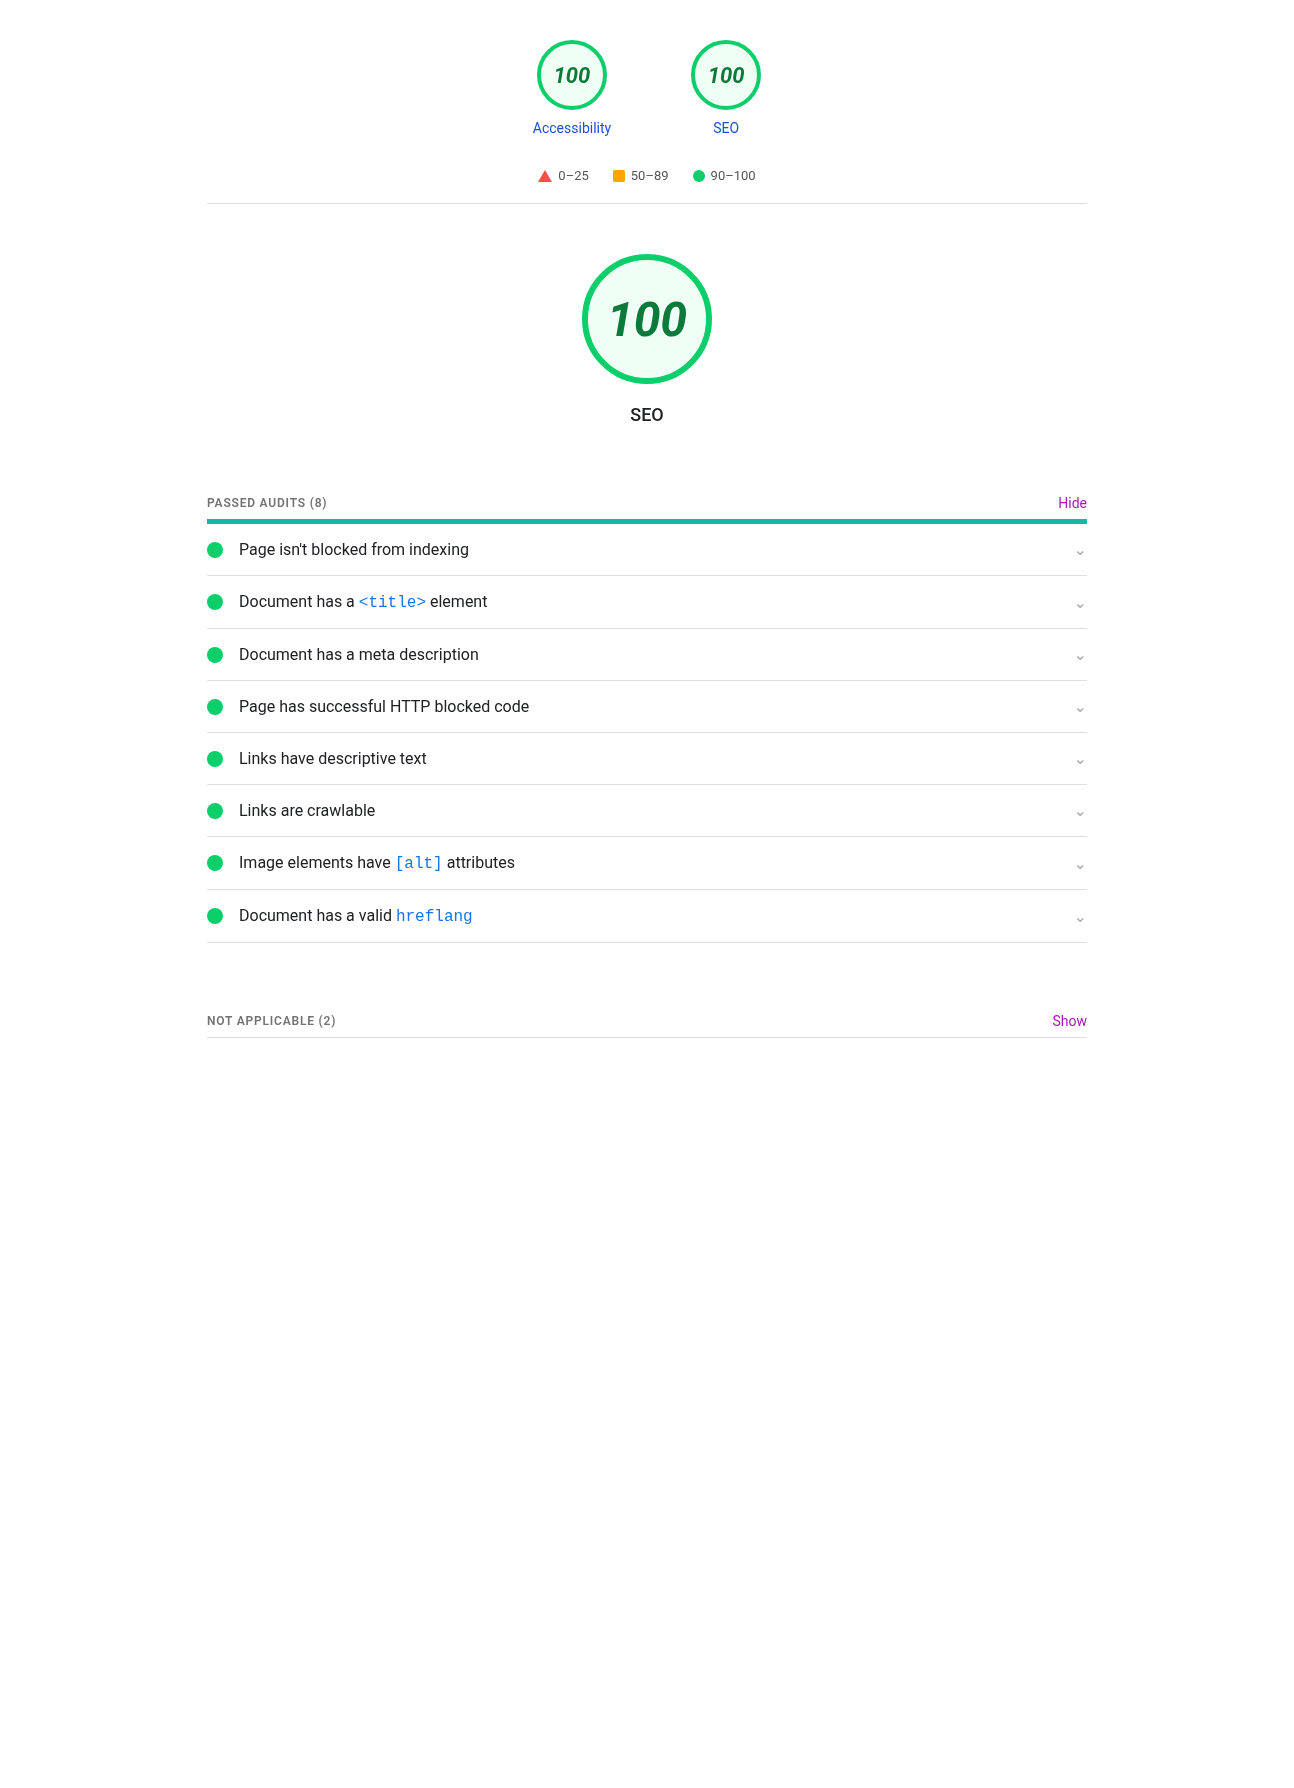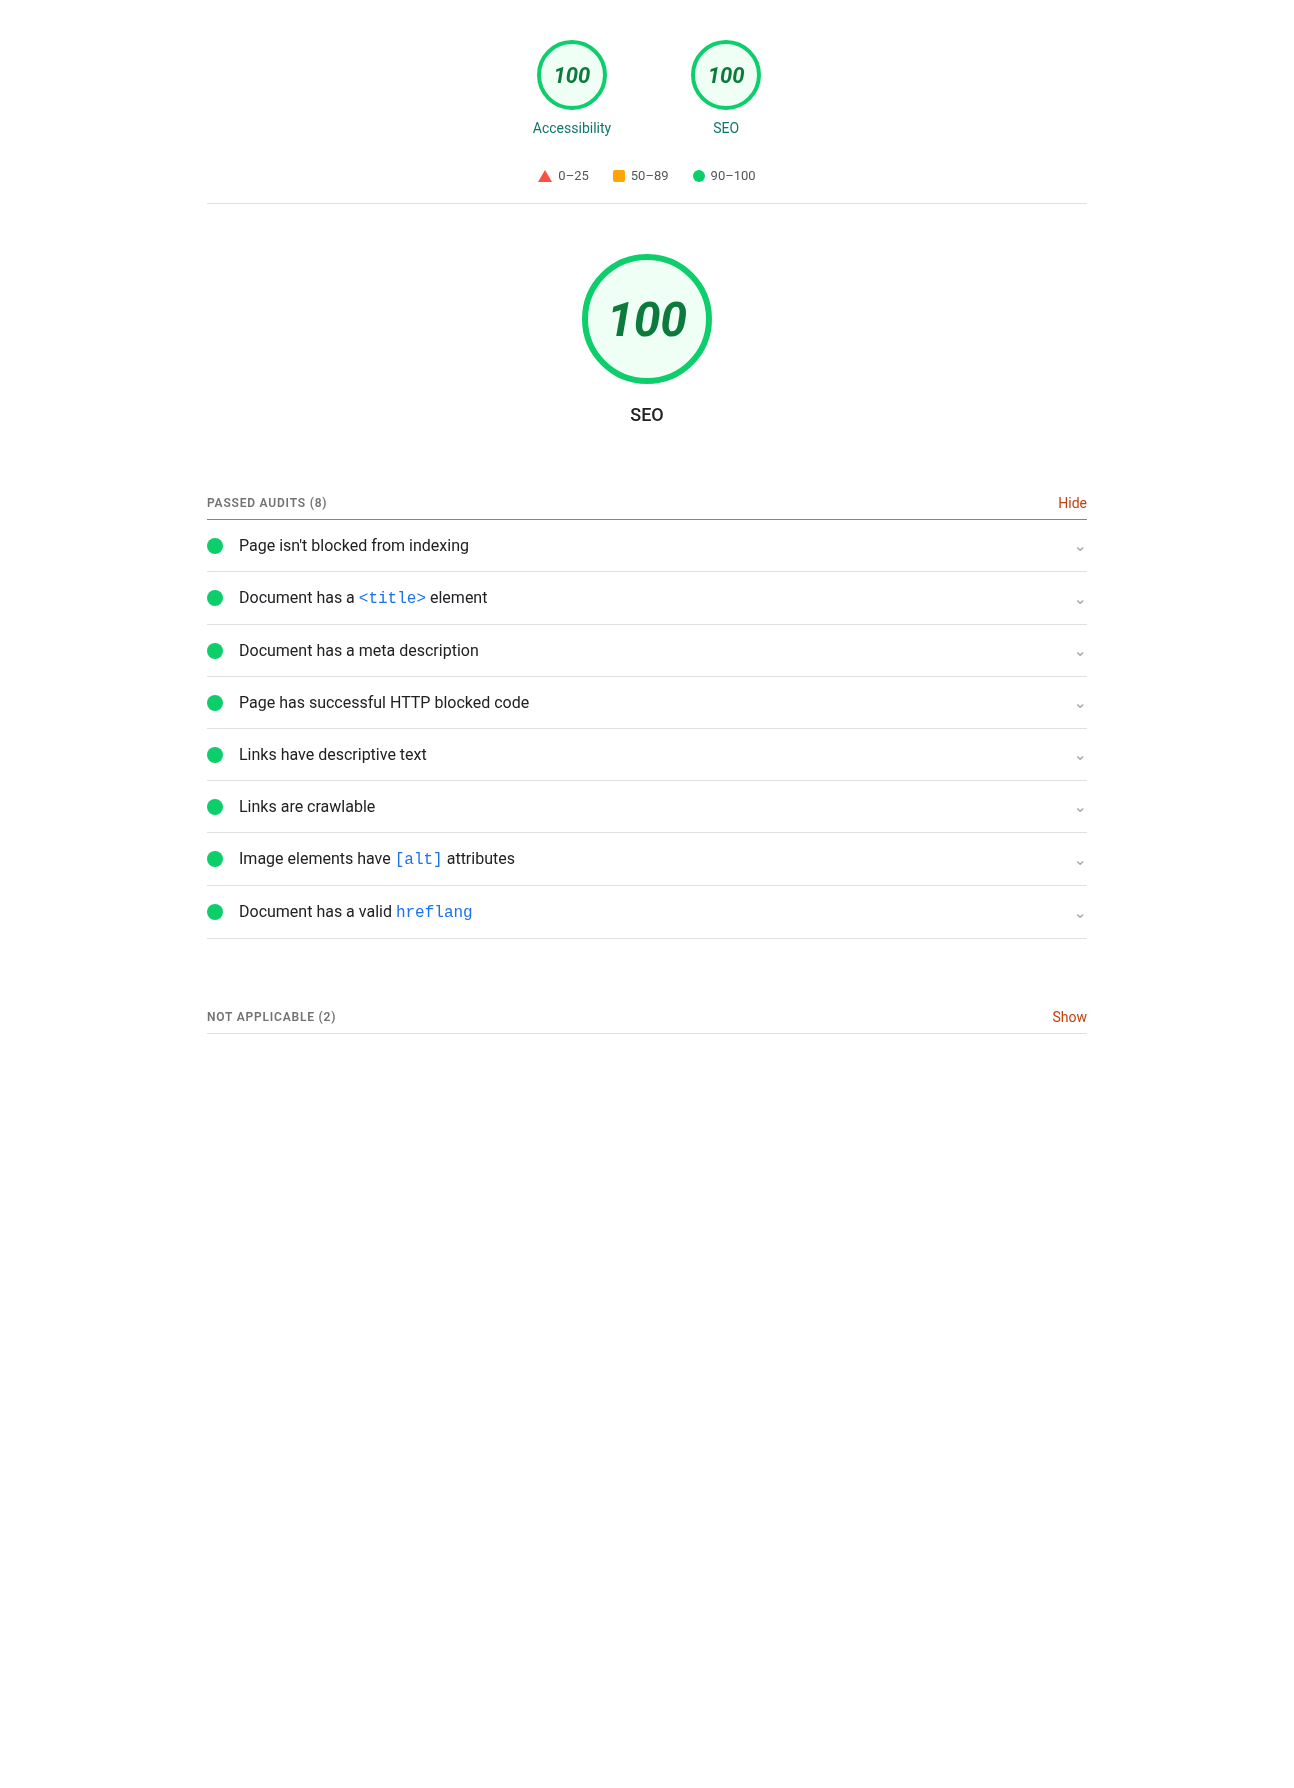--- a/index.html
+++ b/index.html
@@ -40,21 +40,21 @@
 
     .score-circle-small .score-number {
       font-size: 22px;
       font-weight: 700;
       color: #0c7a3a;
       font-style: italic;
     }
 
     .score-label-small {
       font-size: 14px;
-      color: #0f766e;
+      color: #1d4ed8;
     }
 
     
     .legend {
       display: flex;
       justify-content: center;
       align-items: center;
       gap: 24px;
       padding: 12px 0 20px;
     }
@@ -141,27 +141,27 @@
       font-size: 12px;
       font-weight: 600;
       color: #737373;
       letter-spacing: 0.8px;
       text-transform: uppercase;
       text-align: center;
     }
 
     .section-action {
       font-size: 14px;
-      color: #c2410c;
+      color: #a21caf;
       cursor: pointer;
     }
 
     
     .audit-list {
-      border-top: 1px solid #14b8a6;
+      border-top: 5px solid #14b8a6;
     }
 
     .audit-item {
       display: flex;
       align-items: center;
       justify-content: space-between;
       padding: 16px 0;
       border-bottom: 1px solid #e0e0e0;
     }
 

